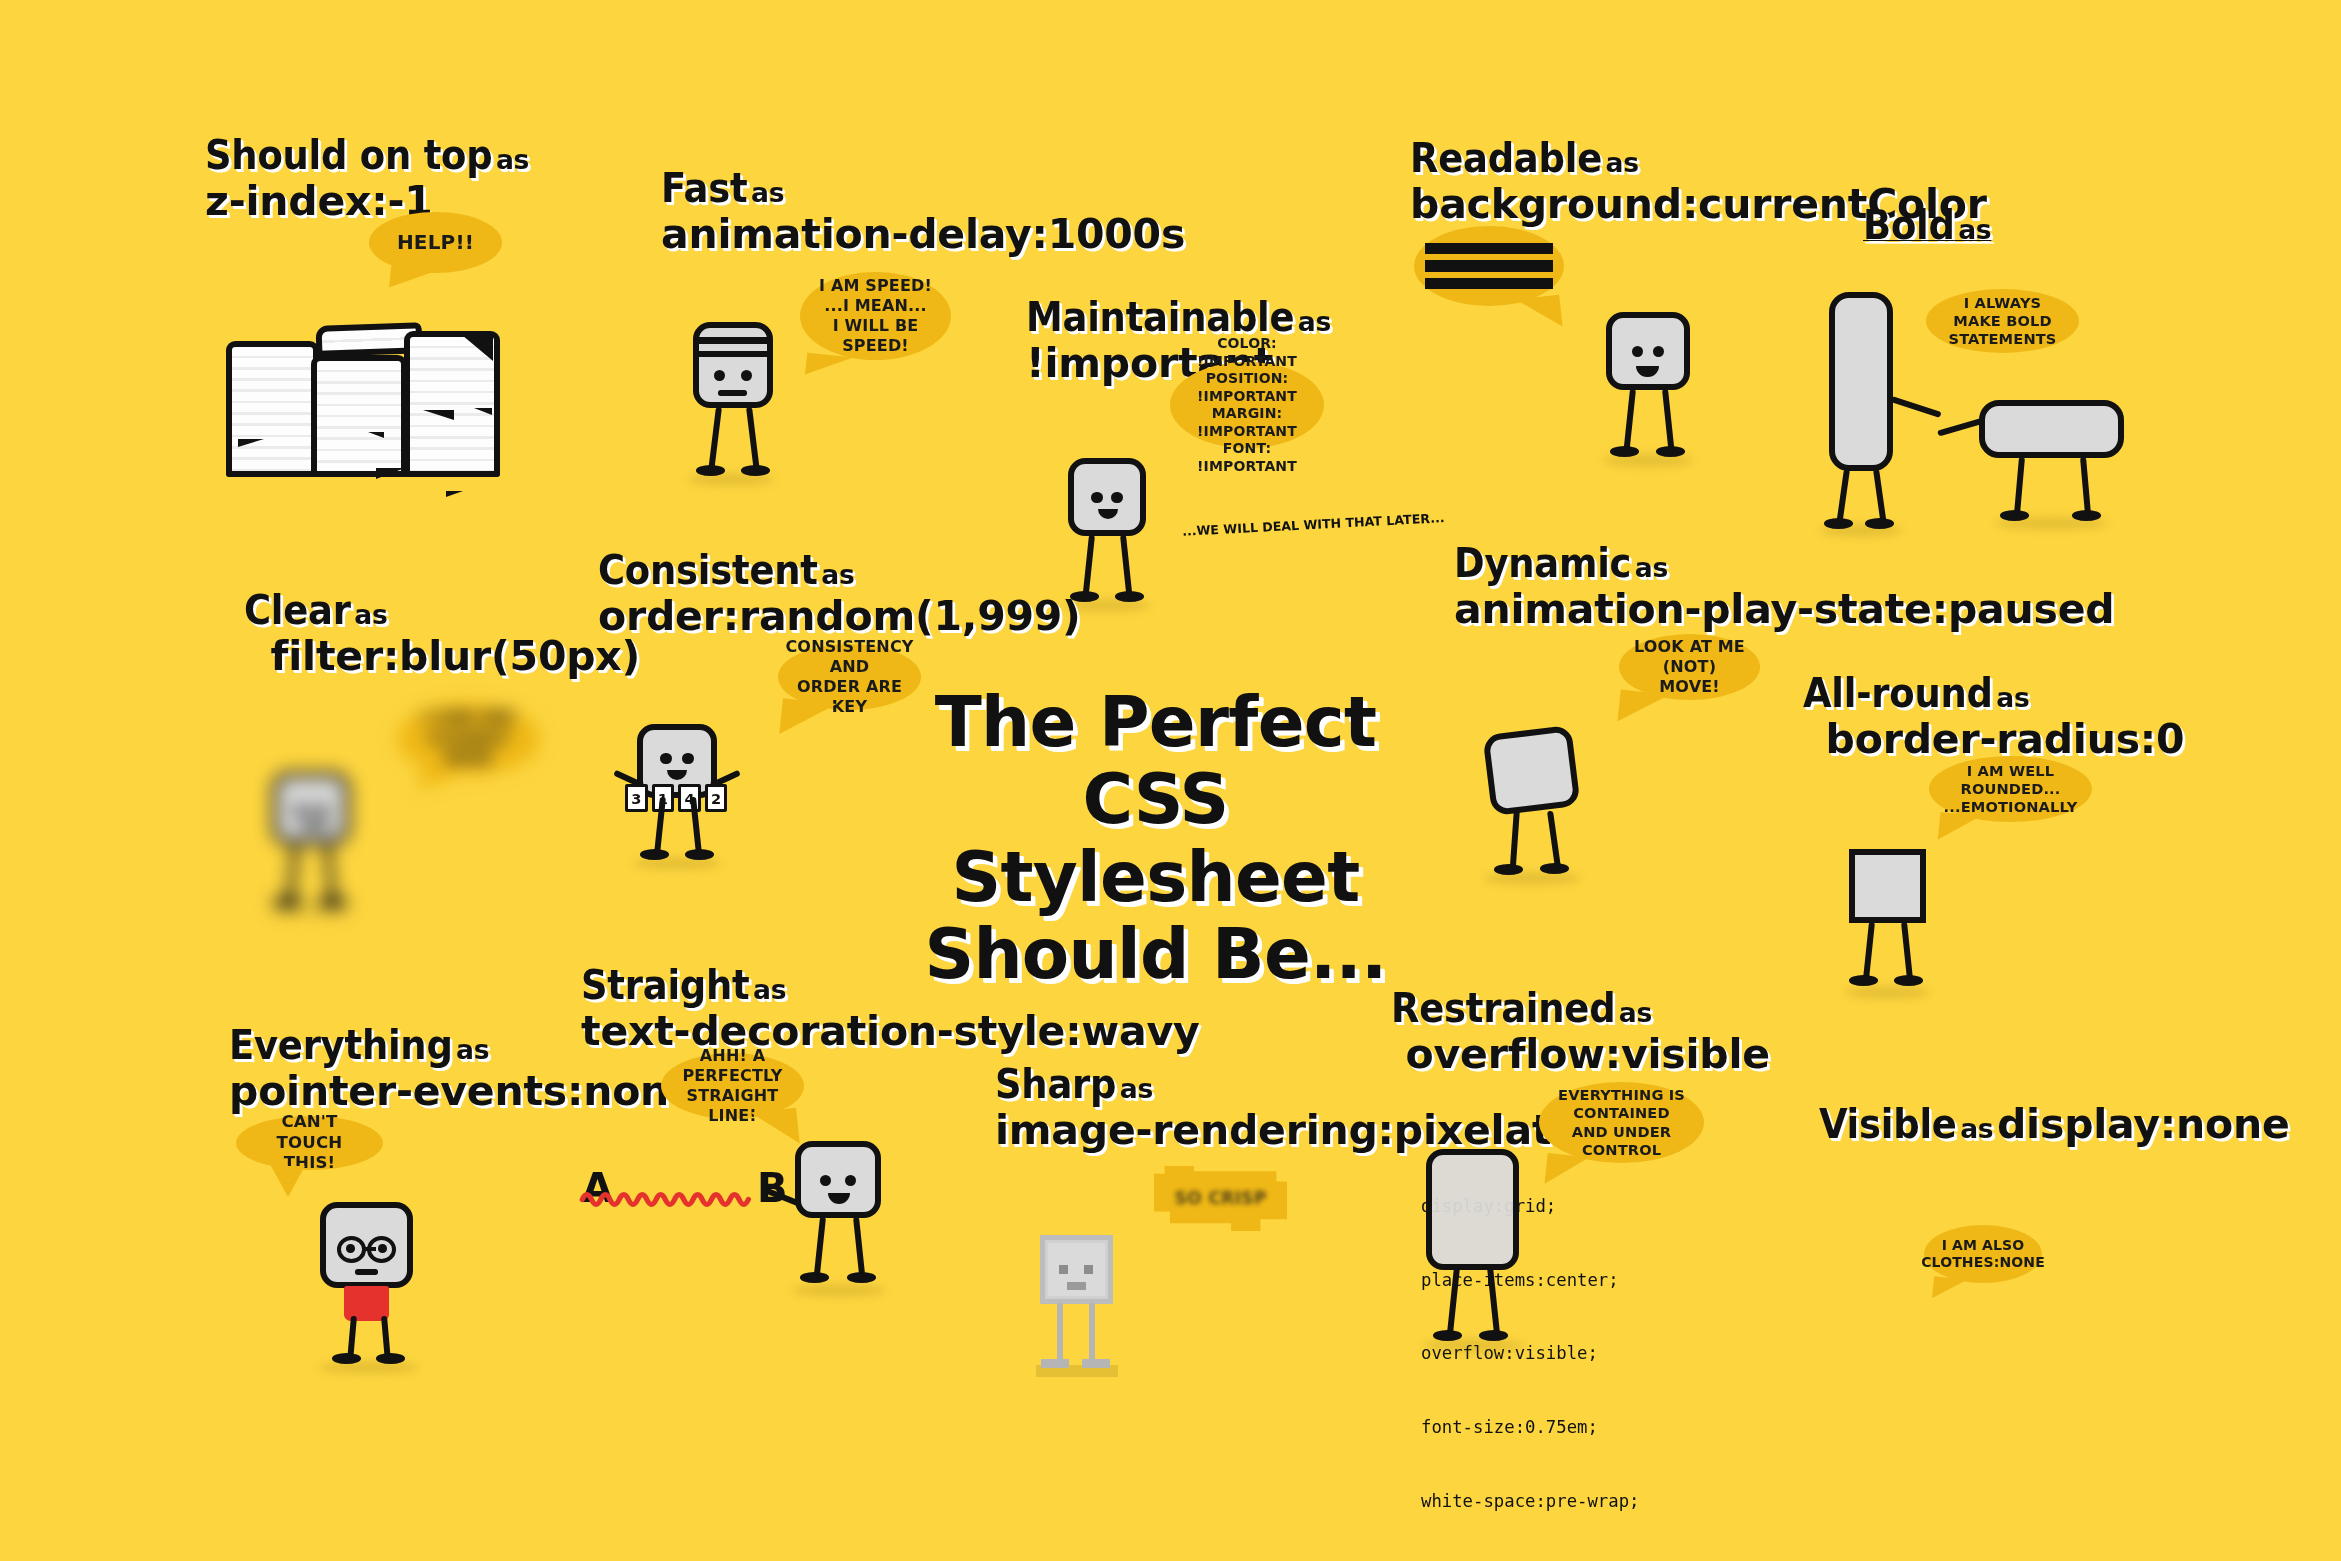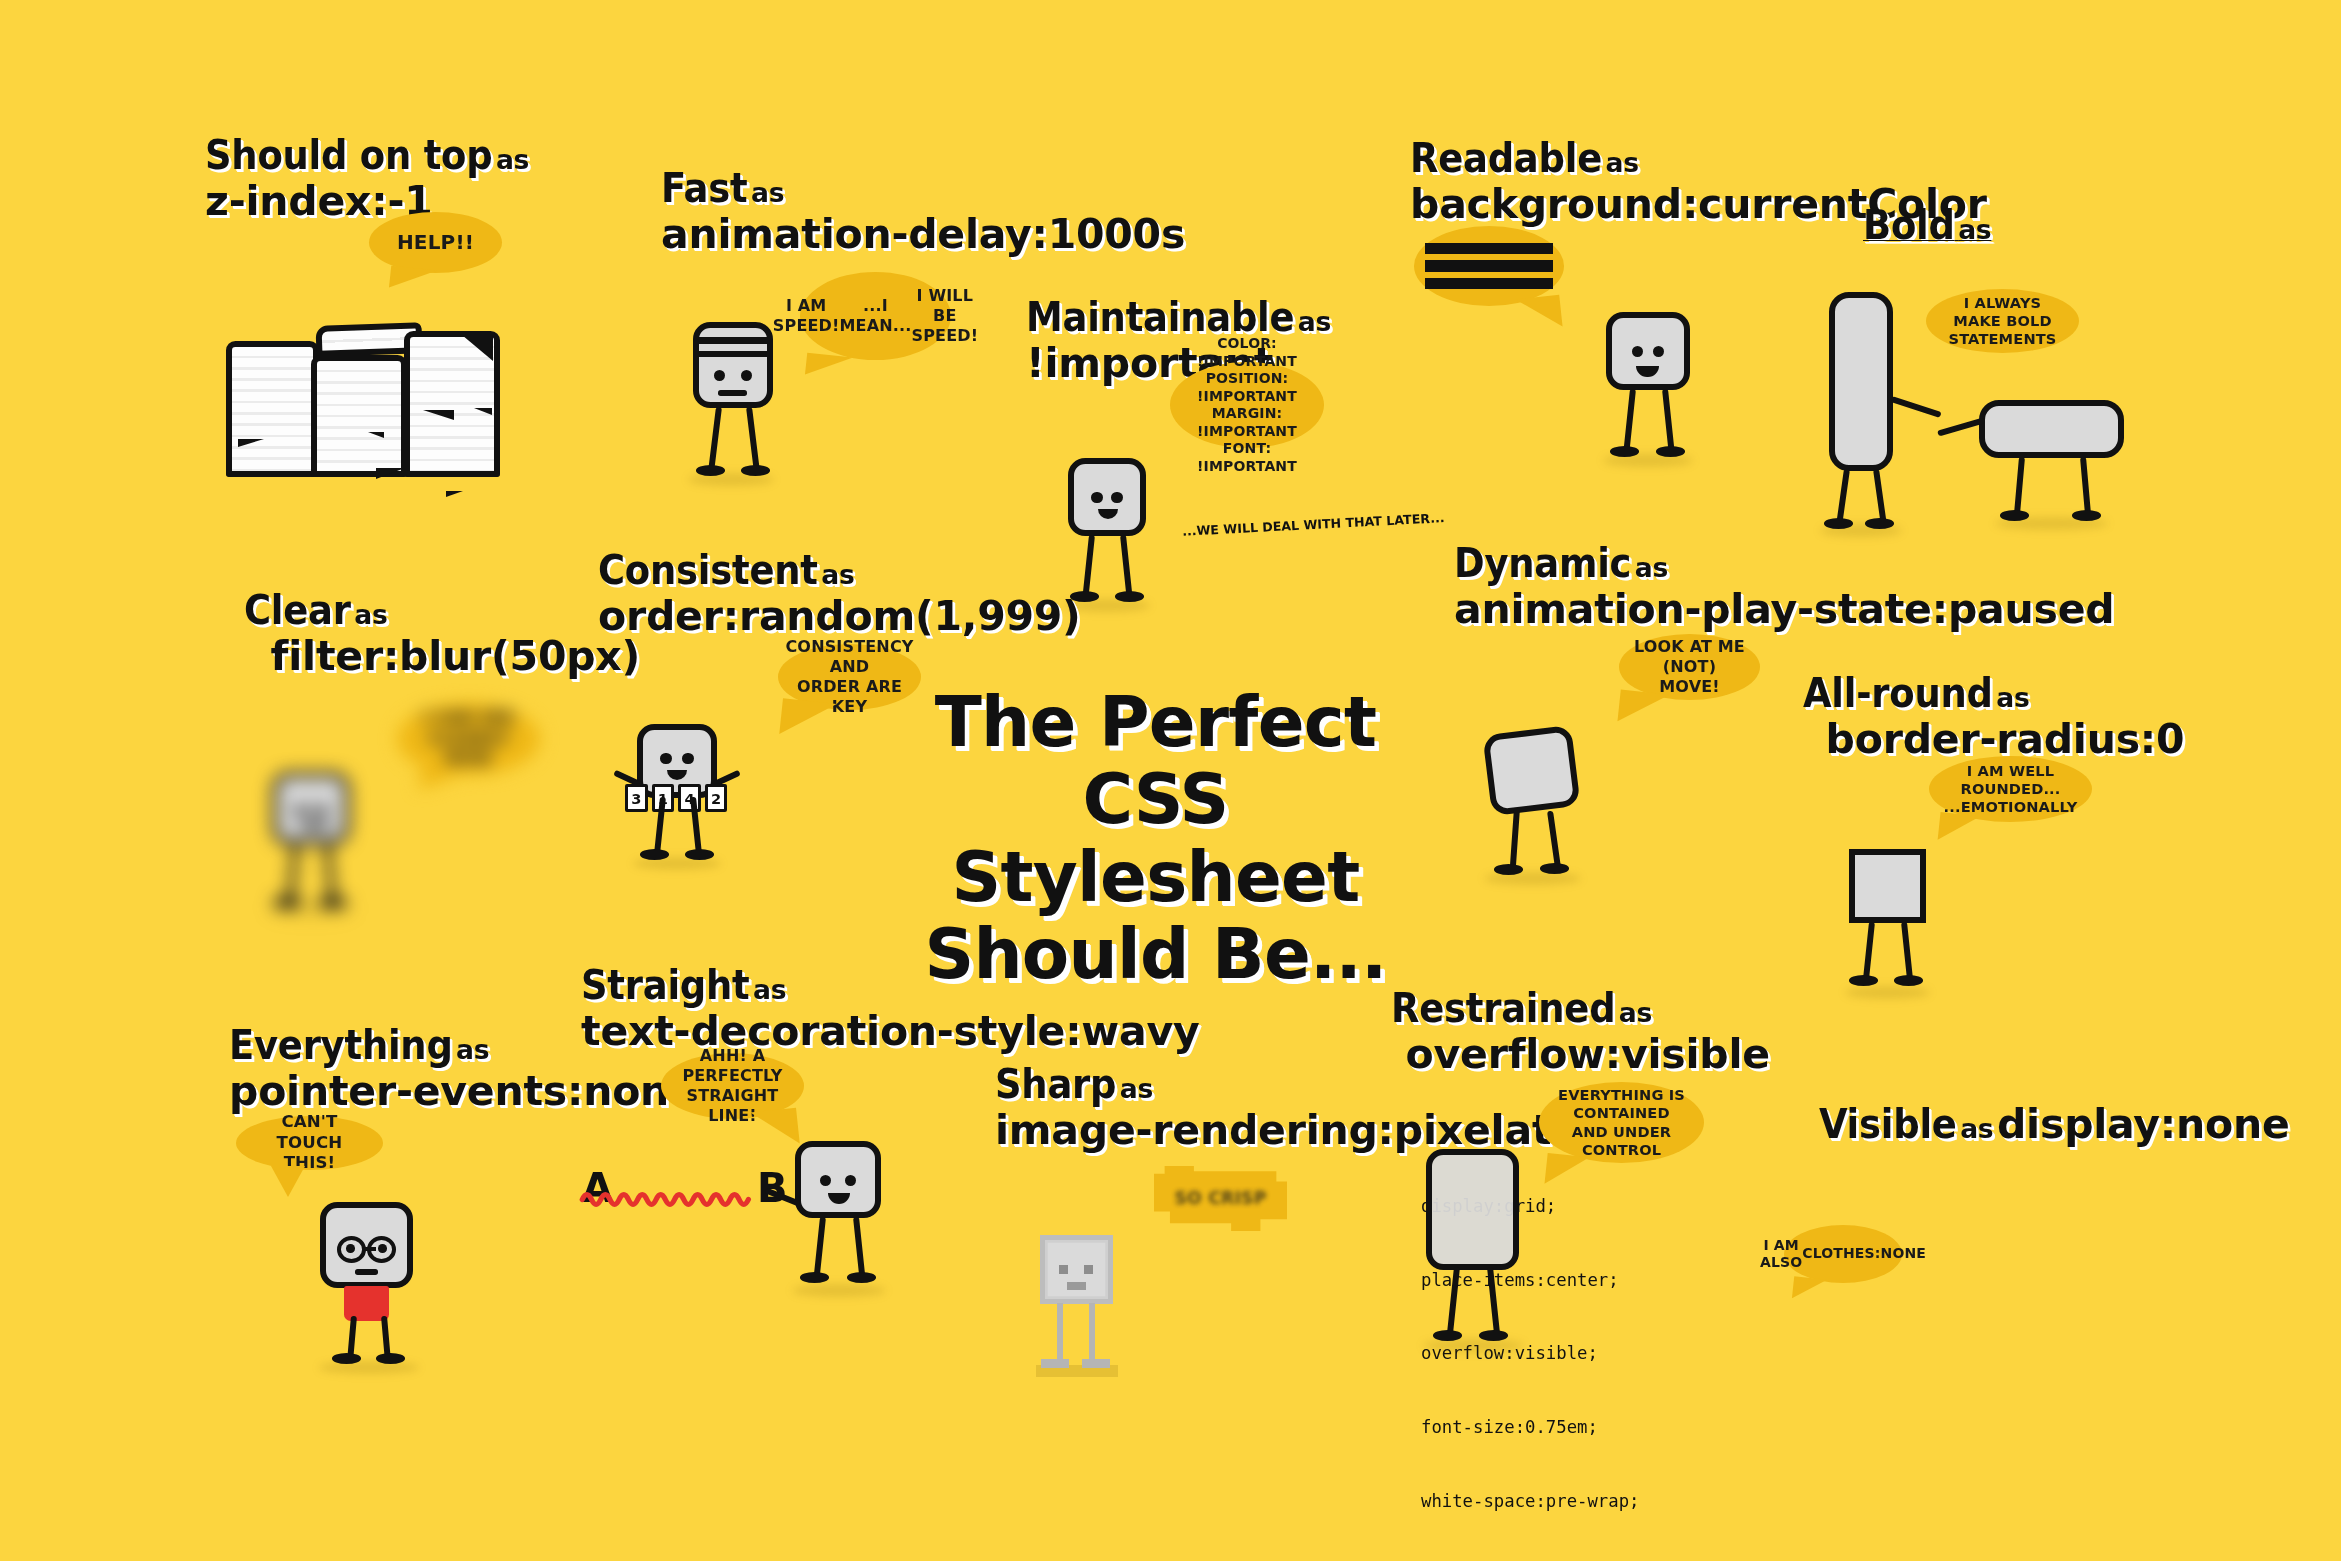--- a/index.html
+++ b/index.html
@@ -246,21 +246,21 @@
     <div style="position:absolute; left:220px; top:189px; width:0;height:0;border-top:6.6px solid #111;border-right:17.3px solid transparent;"></div>
     <div style="position:absolute; left:236px; top:33px; width:0;height:0;border-top:26.6px solid #111;border-left:31px solid transparent;"></div>
   </div>
 
   <div class="heading" style="left:661px; top:166px;">
     <span class="kw">Fast</span>
     <span class="as">as</span>
     <span class="l2"><span class="prop">animation-delay:1000s</span></span>
   </div>
 
-  <div class="bubble" style="left:800px; top:272px; width:151px; height:88px; font-size:16px; ">
+  <div class="bubble" style="left:800px; top:272px; width:151px; height:88px; font-size:16px; flex-direction:column;">
     <span>I am speed!</span>
     <span>...I mean...</span>
     <span>I will be speed!</span>
     <span class="tail tail-bl" style="left:4%;"></span>
   </div>
 
   <div class="guy" style="left:693px; top:322px; width:80px; height:86px;">
     <div class="shadow" style="left:-5.3px; top:151px; width:86px; height:13.3px;"></div>
     <div class="body">
       <div style="position:absolute; left:-1.3px; top:9.3px; right:-1.3px; height:6.6px; background:#111;"></div>
@@ -605,20 +605,20 @@
     <div class="foot" style="left:6.6px; top:181px;"></div>
     <div class="foot" style="left:53px; top:181px;"></div>
   </div>
 
   <div class="heading inline" style="left:1819px; top:1102px;">
     <span class="kw">Visible</span>
     <span class="as">as</span>
     <span class="l2"><span class="prop">display:none</span></span>
   </div>
 
-  <div class="bubble" style="left:1784px; top:1225px; width:118px; height:58px; font-size:14px; flex-direction:row;">
+  <div class="bubble" style="left:1924px; top:1225px; width:118px; height:58px; font-size:14px; flex-direction:column;">
     <span>I am also</span>
     <span>clothes:none</span>
     <span class="tail tail-bl" style="left:8%; bottom:-17.3px; border-top-width:22.6px; border-right-width:33px;"></span>
   </div>
 
 </div>
 
 
 </body></html>

